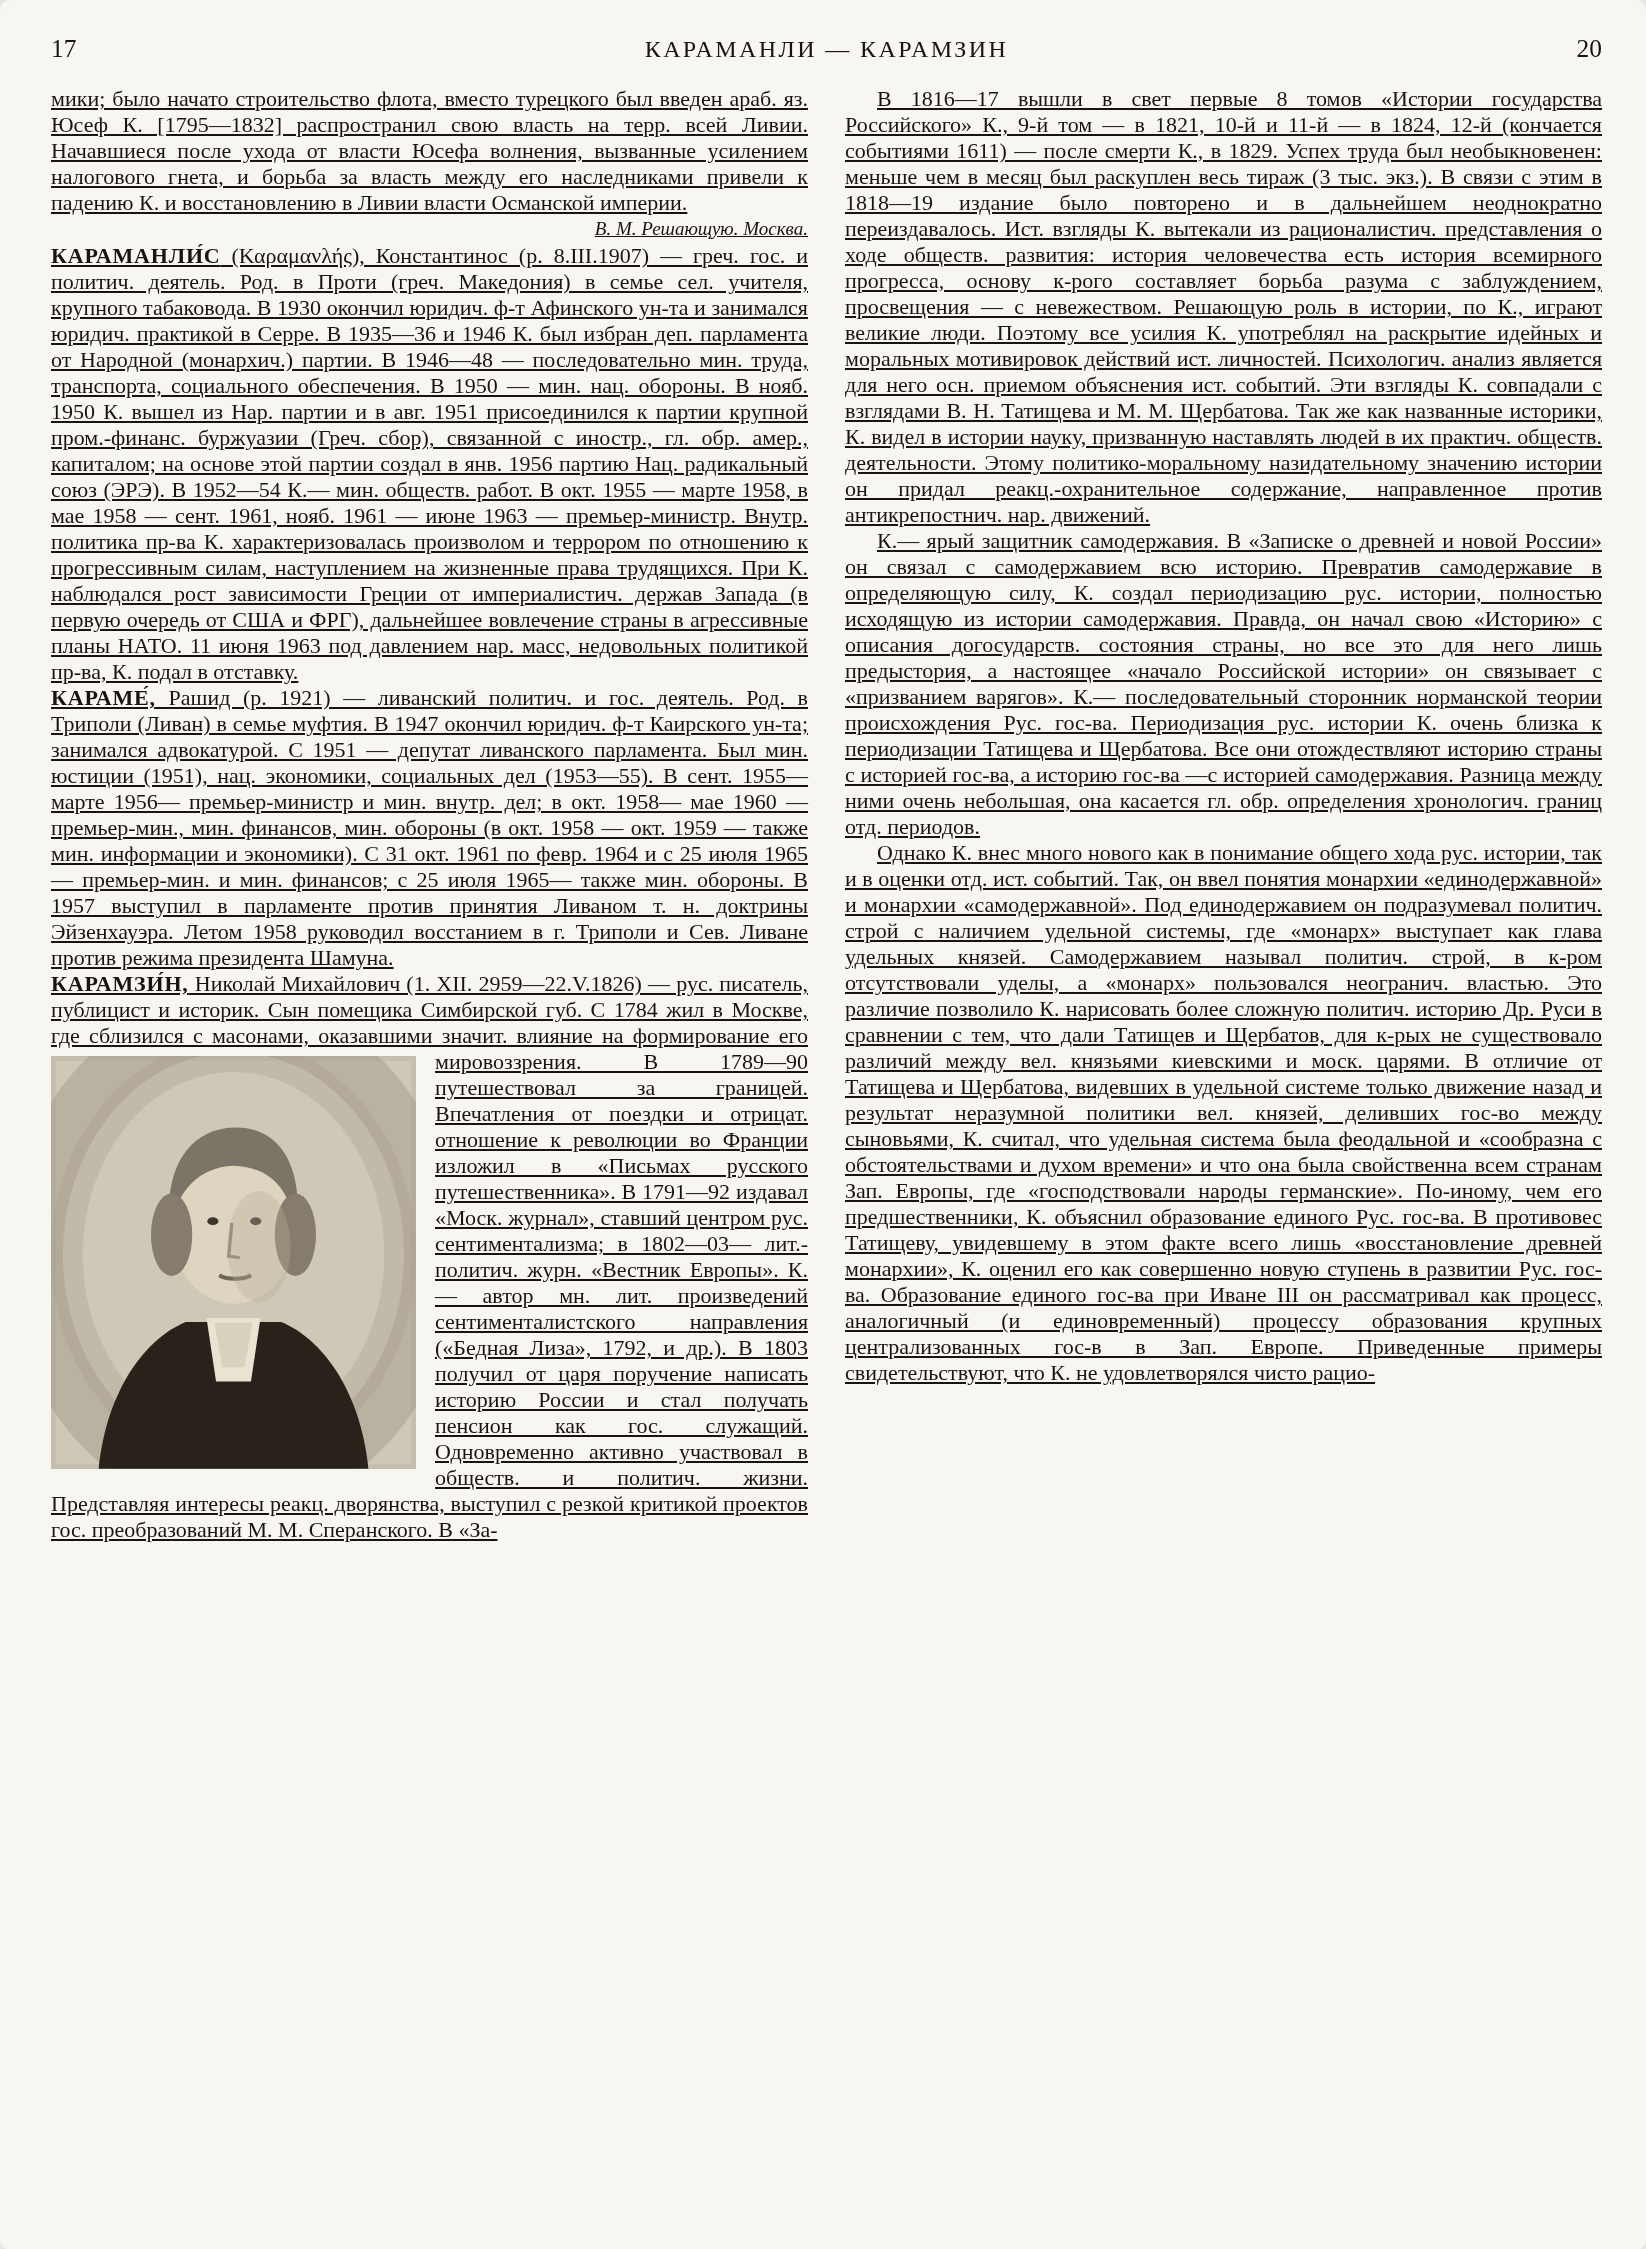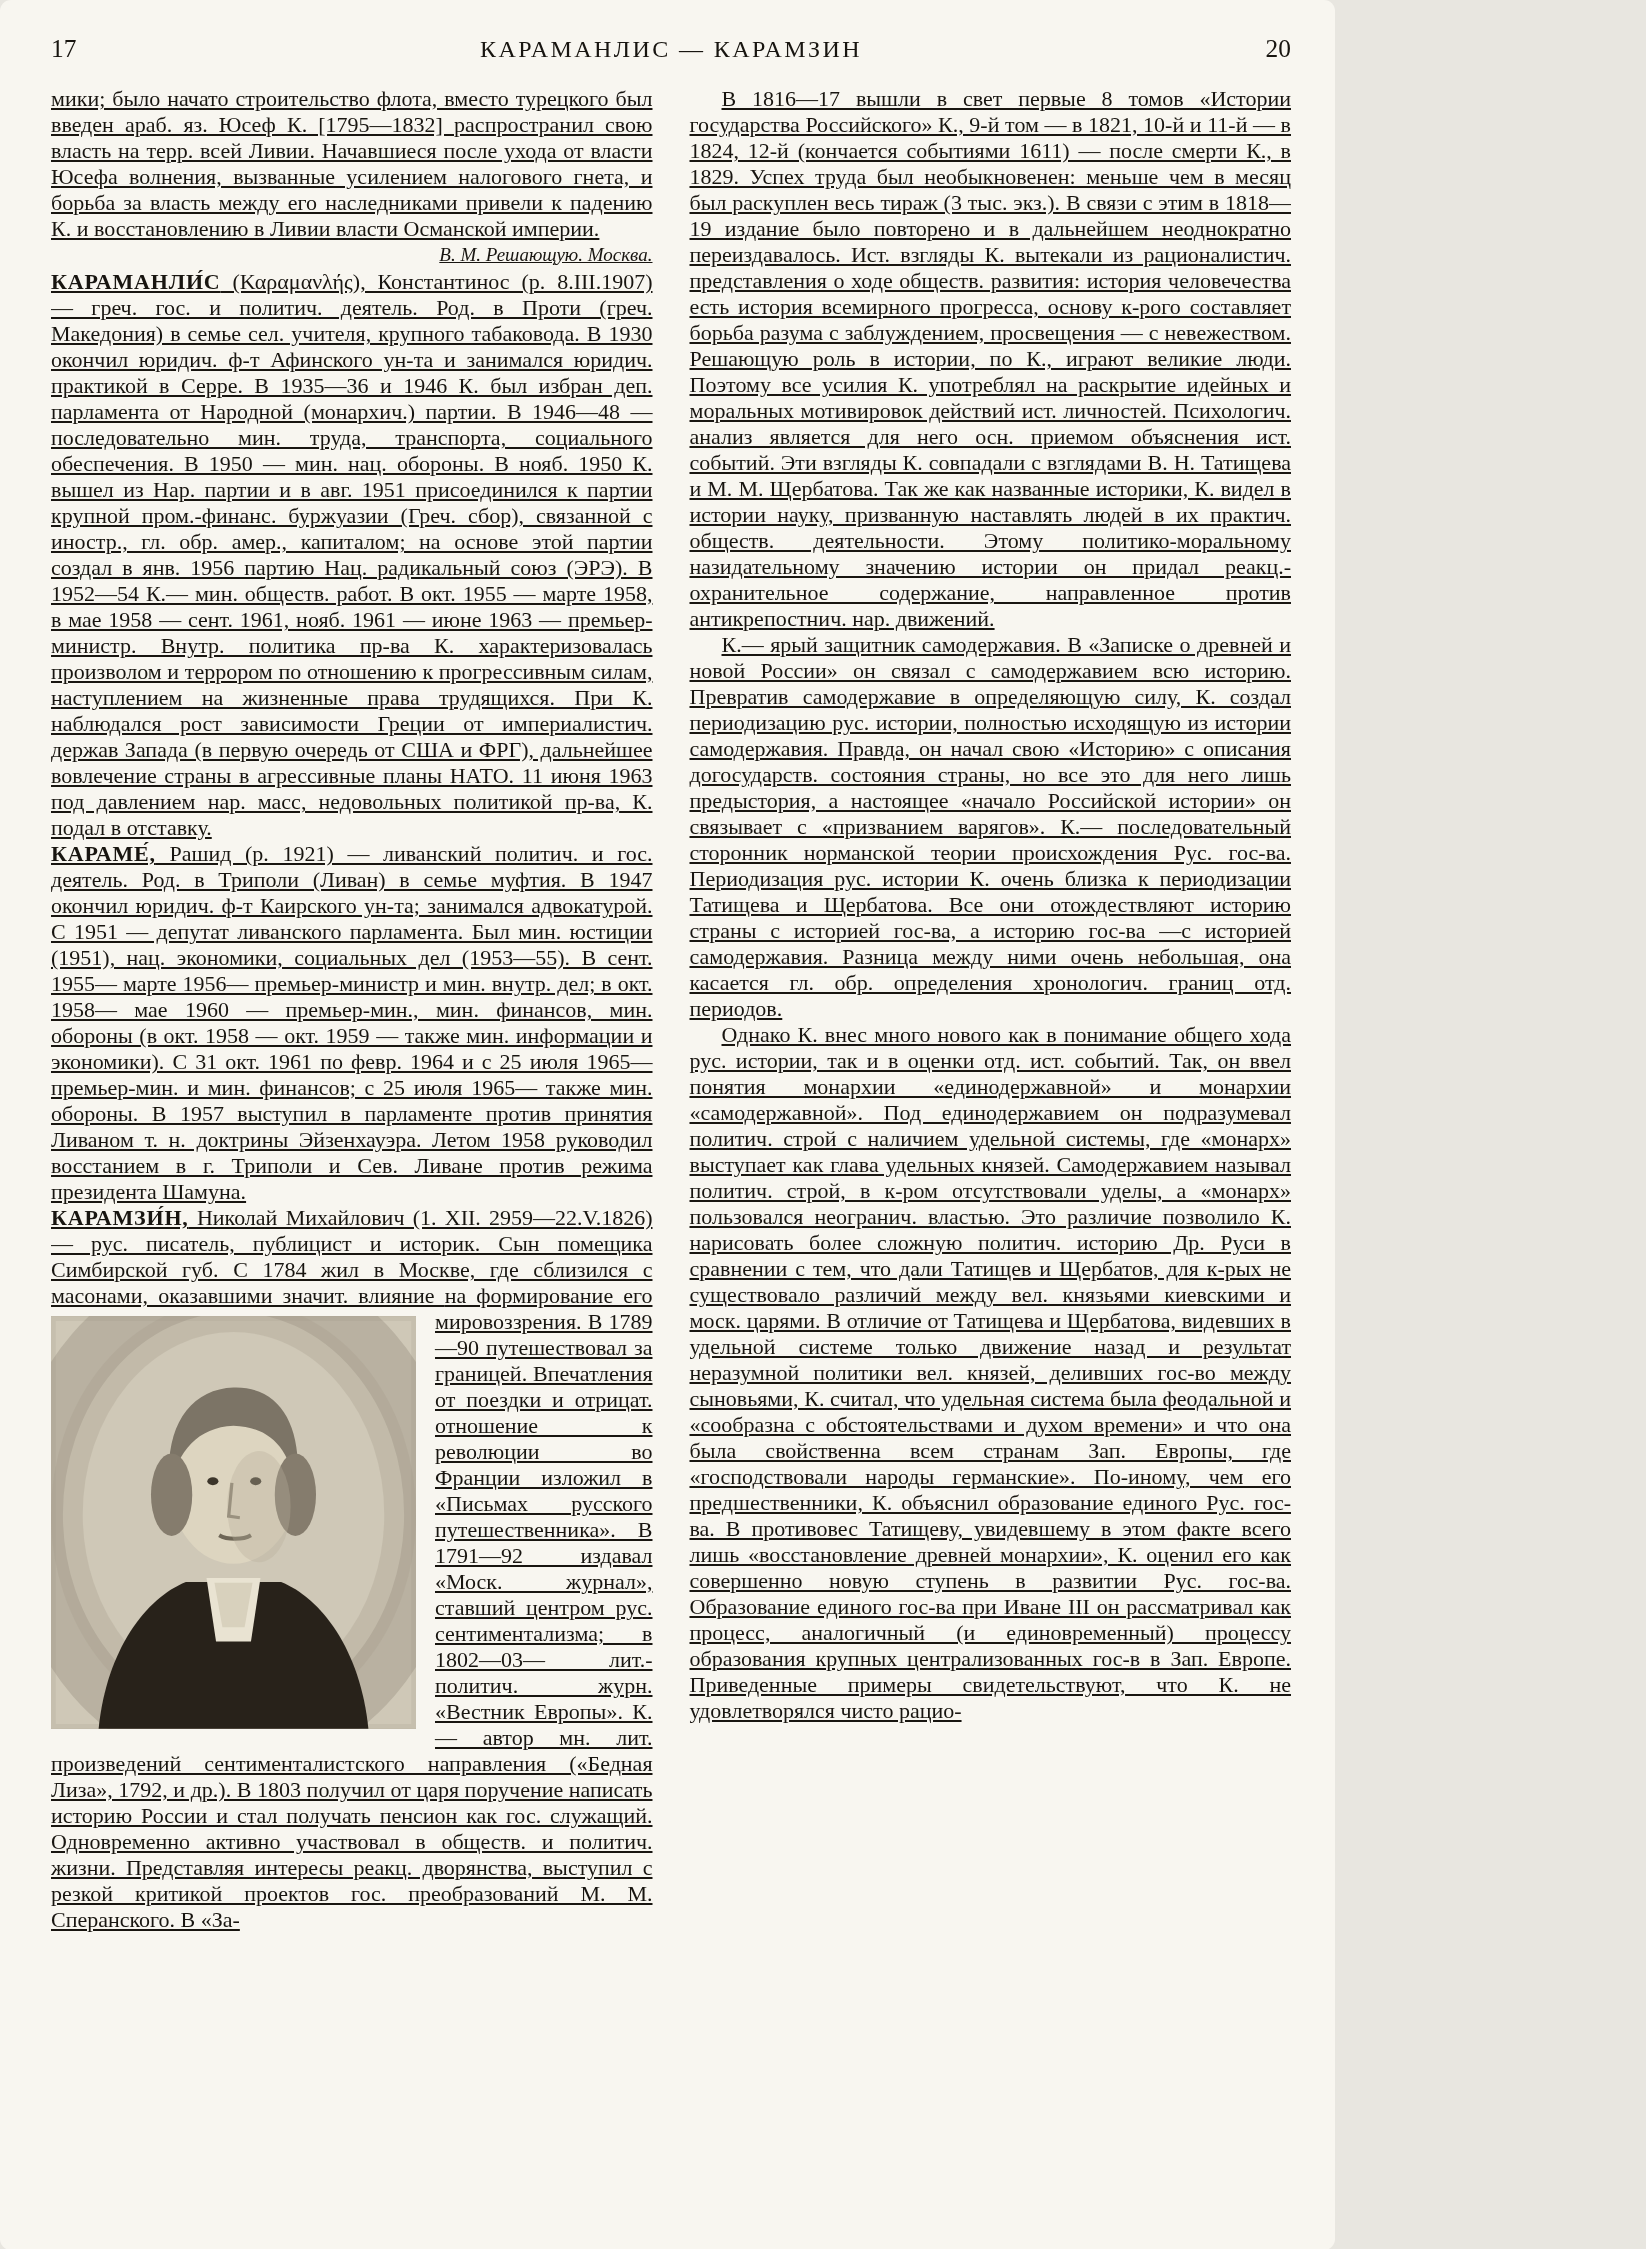--- a/index.html
+++ b/index.html
@@ -2,21 +2,21 @@
 <html lang="ru" style="font-size:12.7px"><head>
 <meta charset="utf-8">
 <style>
   html, body {
     margin: 0;
     padding: 0;
     background: #e8e6e0;
   }
   .page {
     position: relative;
-    width: 1335px;
+    width: 1646px;
     height: 2250px;
     background: #f8f6f0;
     overflow: hidden;
     font-family: "Liberation Serif", "DejaVu Serif", serif;
     color: #181510;
     border-radius: 11px;
   }
   .header {
     position: absolute;
     top: 35px;
@@ -86,21 +86,21 @@
     height: 100%;
   }
 </style>
 </head>
 <body>
 
 <div class="page">
 
   <div class="header">
     <span class="pagenum">17</span>
-    <span class="running-title">КАРАМАНЛИС — КАРАМЗИН</span>
+    <span class="running-title">КАРАМАНЛИ — КАРАМЗИН</span>
     <span class="pagenum">20</span>
   </div>
 
   <div class="columns">
 
     <div class="col">
       <p class="noindent">мики; было начато строительство флота, вместо турецкого был введен араб. яз. Юсеф К. [1795—1832] распространил свою власть на терр. всей Ливии. Начавшиеся после ухода от власти Юсефа волнения, вызванные усилением налогового гнета, и борьба за власть между его наследниками привели к падению К. и восстановлению в Ливии власти Османской империи.</p>
       <div class="signature">В. М. Решающую. Москва.</div>
 
       <p class="noindent"><span class="headword">КАРАМАНЛИ́С</span><span> (Καραμανλής), Константинос (р. 8.III.1907) — греч. гос. и политич. деятель. Род. в Проти (греч. Македония) в семье сел. учителя, крупного табаковода. В 1930 окончил юридич. ф-т Афинского ун-та и занимался юридич. практикой в Серре. В 1935—36 и 1946 К. был избран деп. парламента от Народной (монархич.) партии. В 1946—48 — последовательно мин. труда, транспорта, социального обеспечения. В 1950 — мин. нац. обороны. В нояб. 1950 К. вышел из Нар. партии и в авг. 1951 присоединился к партии крупной пром.-финанс. буржуазии (Греч. сбор), связанной с иностр., гл. обр. амер., капиталом; на основе этой партии создал в янв. 1956 партию Нац. радикальный союз (ЭРЭ). В 1952—54 К.— мин. обществ. работ. В окт. 1955 — марте 1958, в мае 1958 — сент. 1961, нояб. 1961 — июне 1963 — премьер-министр. Внутр. политика пр-ва К. характеризовалась произволом и террором по отношению к прогрессивным силам, наступлением на жизненные права трудящихся. При К. наблюдался рост зависимости Греции от империалистич. держав Запада (в первую очередь от США и ФРГ), дальнейшее вовлечение страны в агрессивные планы НАТО. 11 июня 1963 под давлением нар. масс, недовольных политикой пр-ва, К. подал в отставку.</span></p>

